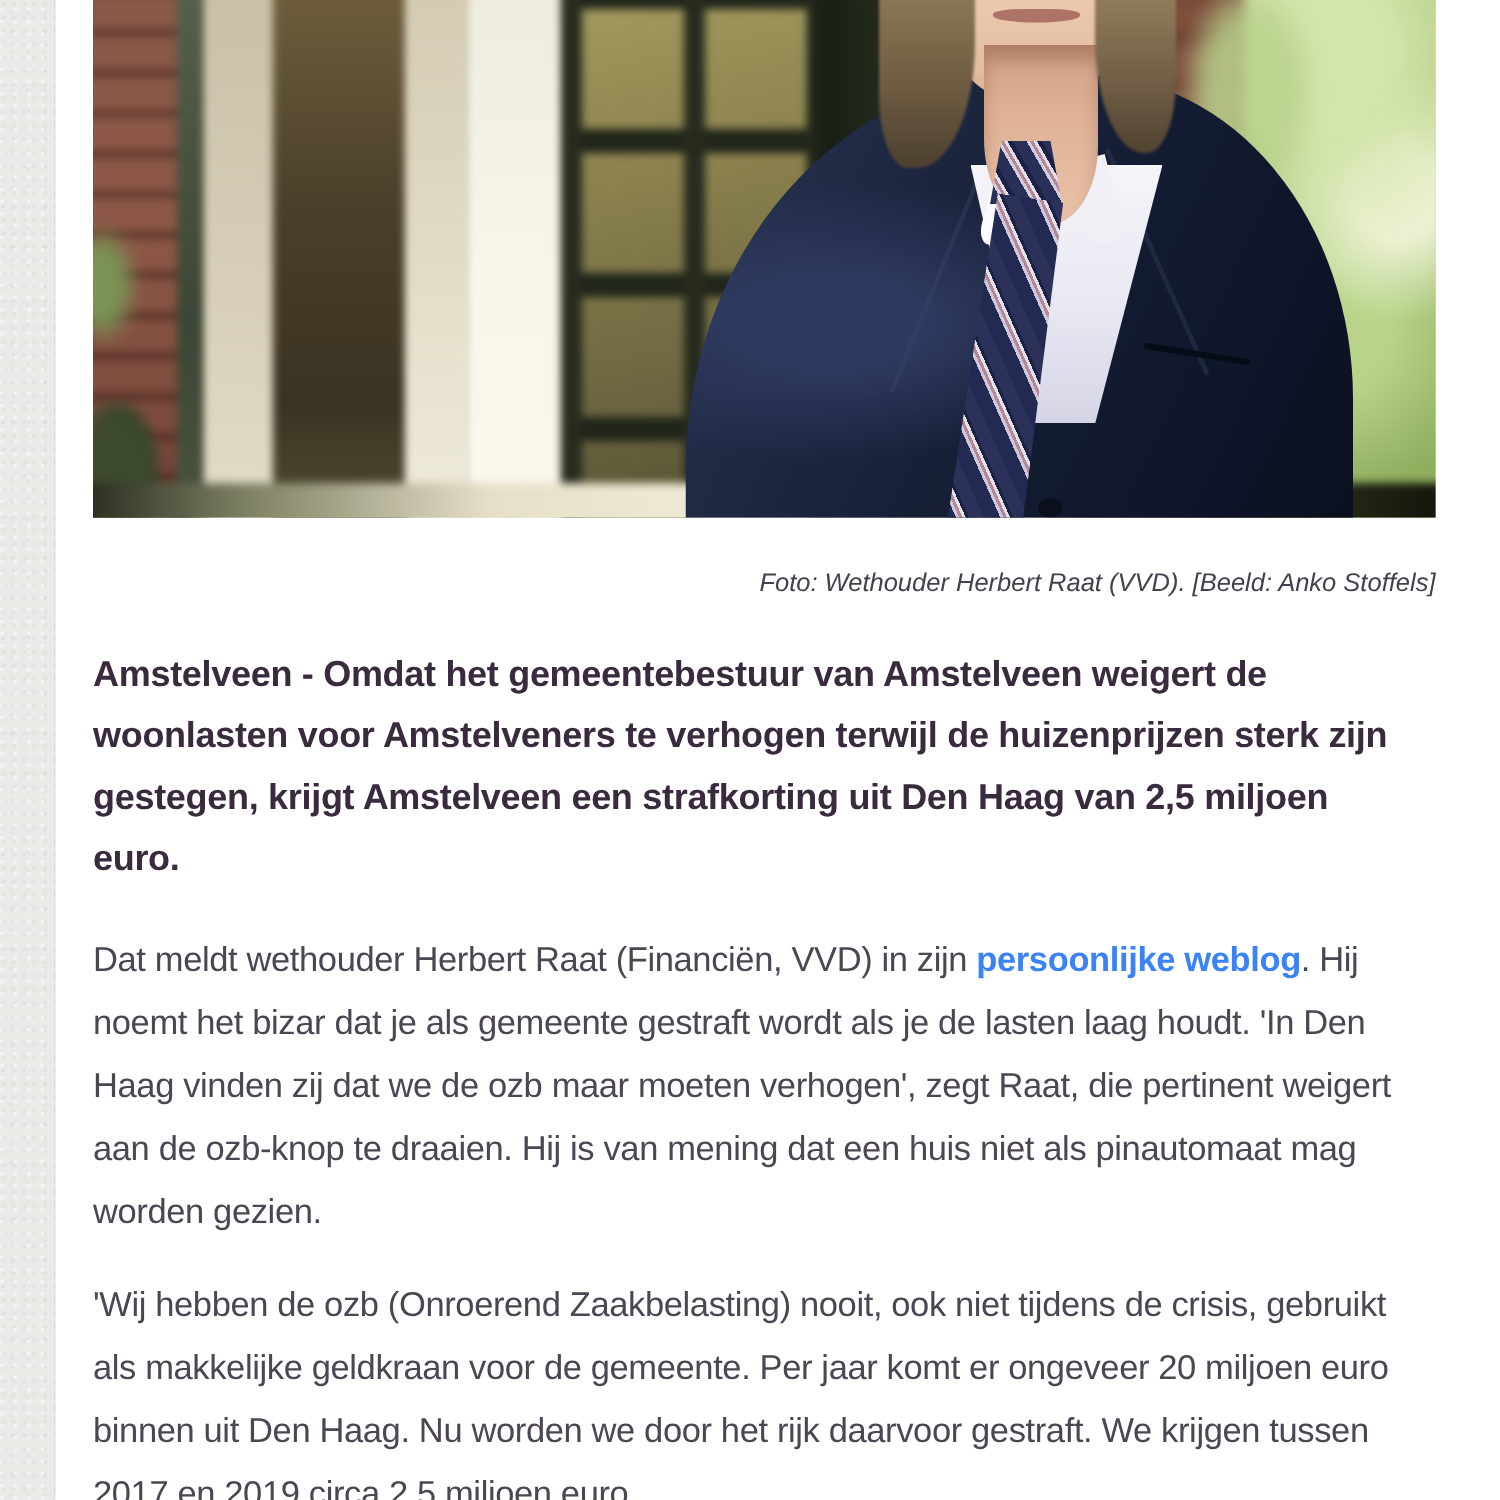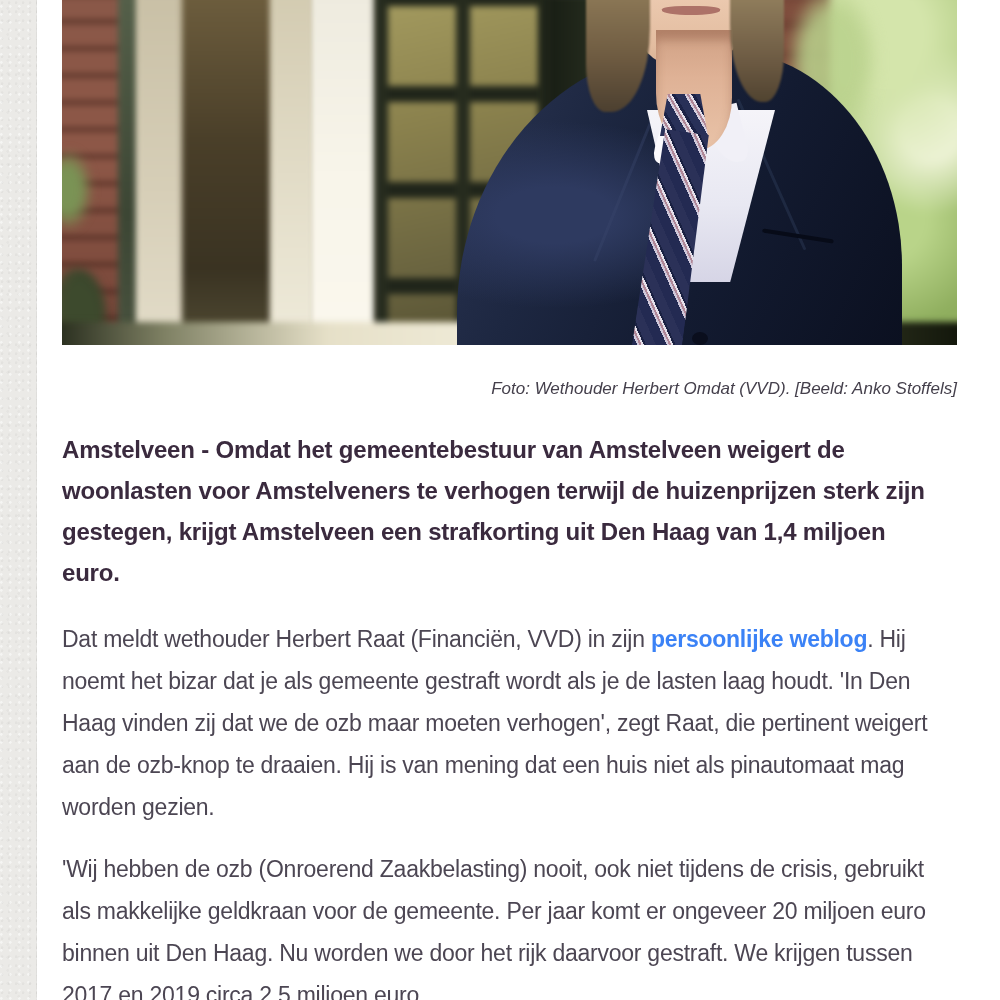--- a/index.html
+++ b/index.html
@@ -158,21 +158,21 @@
     <div class="face"></div>
     <div class="mouth"></div>
     <div class="neck"></div>
     <div class="hair-left"></div>
     <div class="hair-right"></div>
     <div class="tie-knot"></div>
     <div class="tie"></div>
     <div class="suit-button"></div>
   </figure>
 
-  <div class="caption">Foto: Wethouder Herbert Omdat (VVD). [Beeld: Anko Stoffels]</div>
+  <div class="caption">Foto: Wethouder Herbert Raat (VVD). [Beeld: Anko Stoffels]</div>
 
-  <p class="intro">Amstelveen - Omdat het gemeentebestuur van Amstelveen weigert de woonlasten voor Amstelveners te verhogen terwijl de huizenprijzen sterk zijn gestegen, krijgt Amstelveen een strafkorting uit Den Haag van 1,4 miljoen euro.</p>
+  <p class="intro">Amstelveen - Omdat het gemeentebestuur van Amstelveen weigert de woonlasten voor Amstelveners te verhogen terwijl de huizenprijzen sterk zijn gestegen, krijgt Amstelveen een strafkorting uit Den Haag van 2,5 miljoen euro.</p>
 
   <p class="bodyp"><span>Dat meldt wethouder Herbert Raat (Financiën, VVD) in zijn </span><a href="#" class="weblog">persoonlijke weblog</a><span>. Hij noemt het bizar dat je als gemeente gestraft wordt als je de lasten laag houdt. 'In Den Haag vinden zij dat we de ozb maar moeten verhogen', zegt Raat, die pertinent weigert aan de ozb-knop te draaien. Hij is van mening dat een huis niet als pinautomaat mag worden gezien.</span></p>
 
   <p class="bodyp second">'Wij hebben de ozb (Onroerend Zaakbelasting) nooit, ook niet tijdens de crisis, gebruikt als makkelijke geldkraan voor de gemeente. Per jaar komt er ongeveer 20 miljoen euro binnen uit Den Haag. Nu worden we door het rijk daarvoor gestraft. We krijgen tussen 2017 en 2019 circa 2,5 miljoen euro</p>
 
 </main>
 
 </body></html>

